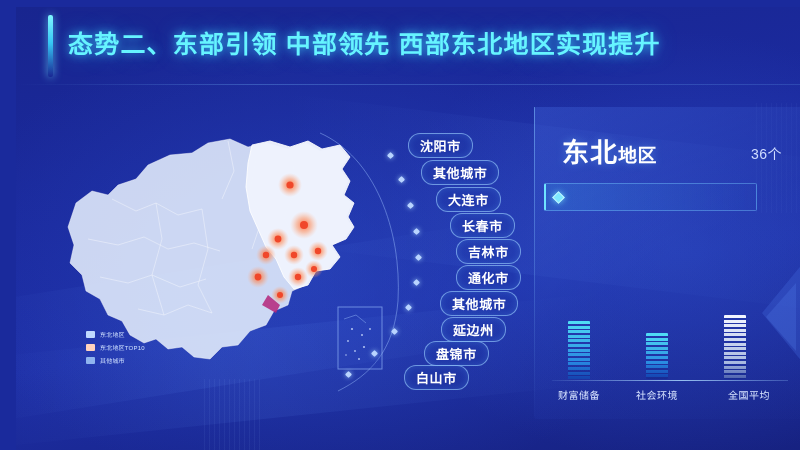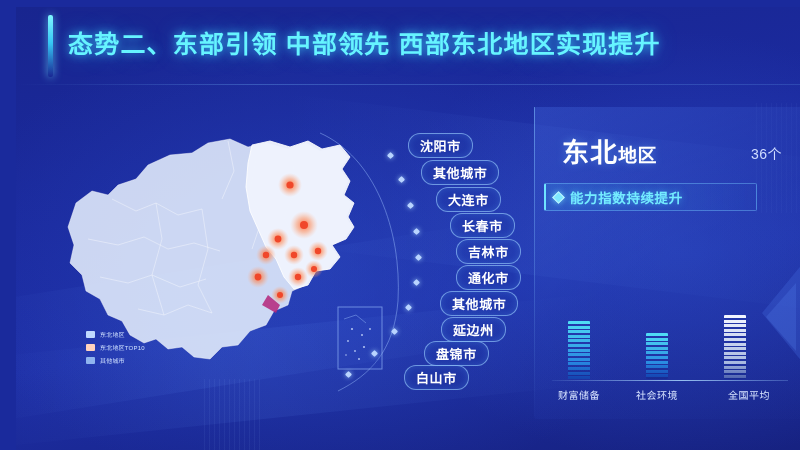--- a/index.html
+++ b/index.html
@@ -350,21 +350,20 @@
     <div class="pnl-tri"></div>
     <div class="pnl-tri2"></div>
 
     <div class="rg-title">
       <span>东北</span><span class="sm">地区</span>
     </div>
     <div class="rg-count">36个</div>
 
     <div class="sub">
       <span class="sub-dia"></span>
-      <span class="sub-tx">能力指数持续提升</span>
     </div>
 
 
     <div class="chart">
       <div id="bars">
           <div class="bar" title="财富储备: 78" style="left: 22px; height: 58px;">
             <i style="background: rgb(79, 220, 245);"></i>
             <i style="background: rgb(74, 210, 243);"></i>
             <i style="background: rgb(70, 200, 240);"></i>
             <i style="background: rgb(65, 191, 238);"></i>

